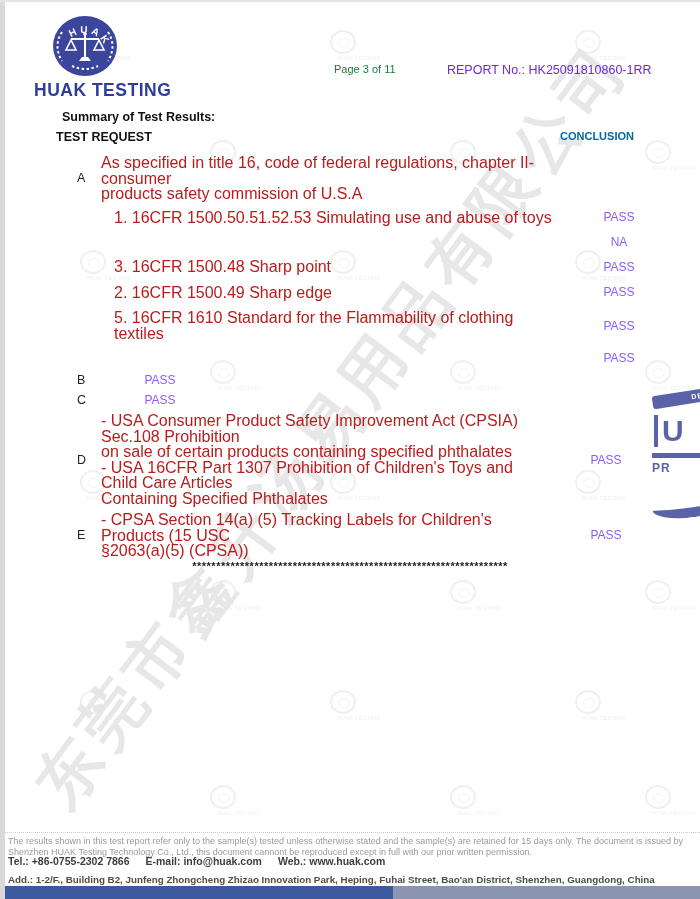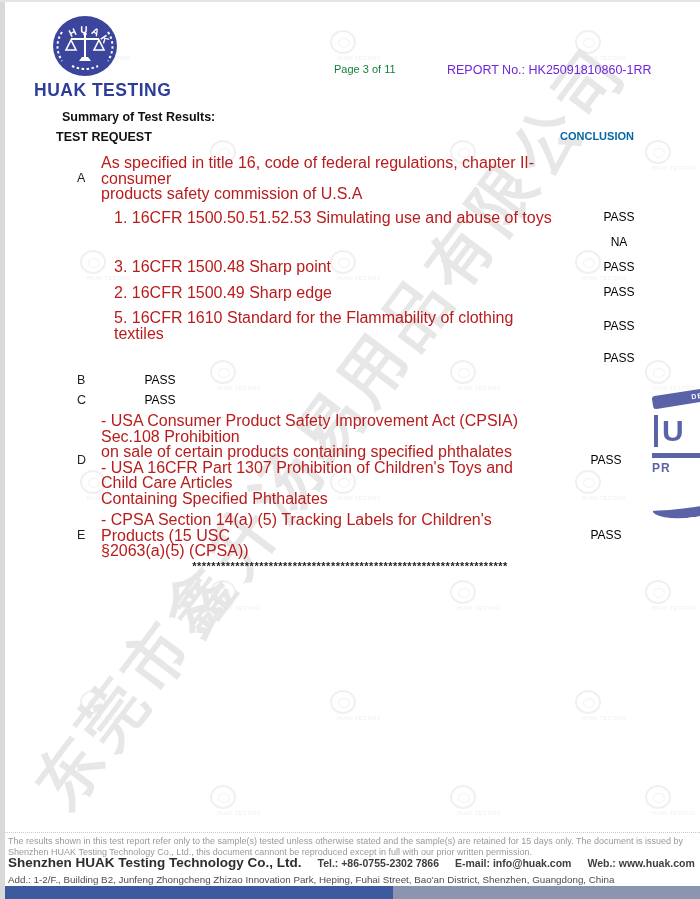--- a/index.html
+++ b/index.html
@@ -37,42 +37,42 @@
   
   .results { position:absolute; left:40px; top:130px; width:622px; z-index:2;margin-left:16px; }
   .thead { display:flex; height:22px; }
   .th-request { font-weight:bold; font-size:12.5px; color:#111; flex:1; }
   .th-conclusion { font-weight:bold; font-size:11px; color:#0369a1; width:118px; text-align:left; }
   .trow { display:flex; align-items:center; }
   .trow.single { padding:5px 0;justify-content:flex-end; }
   .trow.multi  { padding:3px 0; }
   .row-label { width:24px; margin-left:21px; font-size:12.5px; color:#222; align-self:center; }
   .row-text { width:446px; font-size:16px; line-height:15.5px; color:#b91c1c; white-space:pre-line; }
-  .row-conclusion { width:118px; text-align:center; font-size:12px; color:#000000; align-self:center; }
+  .row-conclusion { width:118px; text-align:center; font-size:12px; color:#8b5cf6; align-self:center; }
 
   .separator { position:absolute; left:0; top:560px; width:700px; text-align:center; z-index:2;
                font-size:11px; font-weight:bold; letter-spacing:.5px; color:#222; }
 
   
   .badge { position:absolute; left:652px; top:383px; width:110px; height:155px; z-index:1; color:#49529f; opacity:.9; }
   .badge-ribbon { position:absolute; left:0; top:6px; width:96px; height:13px; background:#49529f; border-radius:3px;
                   transform:rotate(-9deg); color:#fff; font-size:7px; font-weight:bold; text-align:center; line-height:13px; letter-spacing:1px; }
   .badge-letter { position:absolute; left:2px; top:32px; font-size:30px; font-weight:bold; border-left:4px solid #49529f; padding-left:4px; line-height:32px; }
   .badge-bar { position:absolute; left:0; top:70px; width:60px; height:5px; background:#49529f; }
   .badge-sub { position:absolute; left:0; top:78px; font-size:12px; font-weight:bold; letter-spacing:1px; }
   .badge-swoosh { position:absolute; left:0; top:108px; width:85px; height:26px;
                   border-bottom:10px solid #49529f; border-radius:0 0 50% 45%; transform:rotate(-7deg); }
 
   
   .footer-line { position:absolute; left:0; top:832px; width:100%; border-top:1px dotted #c9c9c9; z-index:3; }
   .disclaimer { position:absolute; left:8px; right:6px; top:836px; z-index:3; font-size:9px; line-height:10.5px; color:#9a9a9a; }
   .company-line { position:absolute; left:8px; top:855px; z-index:3; display:flex; align-items:baseline; gap:16px; white-space:nowrap; }
   .company-name { font-size:13.5px; font-weight:bold; color:#2e2e2e; }
   .contact { font-size:10.5px; font-weight:bold; color:#3e3e3e; }
-  .address-line { position:absolute; left:8px; top:874px; z-index:3; font-size:9.8px; font-weight:normal; color:#4d4d4d; white-space:nowrap;text-align:center; }
+  .address-line { position:absolute; left:8px; top:874px; z-index:3; font-size:9.8px; font-weight:bold; color:#4d4d4d; white-space:nowrap;text-align:center; }
   .bottom-bar { position:absolute; left:0; top:886px; width:100%; height:13px; display:flex; z-index:4; }
   .bar-left  { width:393px; height:100%; }
   .bar-right { flex:1; height:100%; }
 </style>
 </head>
 <body>
 
 <div class="wm-layer">
   <div class="wm-big">东莞市鑫升汤易用品有限公司</div>
   <div id="ghosts">
@@ -272,21 +272,20 @@
   <div class="badge-ribbon">DEP</div>
   <div class="badge-letter">U</div>
   <div class="badge-bar"></div>
   <div class="badge-sub">PR</div>
   <div class="badge-swoosh"></div>
 </div>
 
 <div class="footer-line"></div>
 <div class="disclaimer">The results shown in this test report refer only to the sample(s) tested unless otherwise stated and the sample(s) are retained for 15 days only. The document is issued by Shenzhen HUAK Testing Technology Co., Ltd., this document cannont be reproduced except in full with our prior written permission.</div>
 <div class="company-line">
-  <span class="company-name">Shenzhen HUAK Testing Technology Co., Ltd.</span>
   <span class="contact">Tel.: +86-0755-2302 7866</span>
   <span class="contact">E-mail: info@huak.com</span>
   <span class="contact">Web.: www.huak.com</span>
 </div>
 <div class="address-line">Add.: 1-2/F., Building B2, Junfeng Zhongcheng Zhizao Innovation Park, Heping, Fuhai Street, Bao'an District, Shenzhen, Guangdong, China</div>
 <div class="bottom-bar">
   <div class="bar-left" style="background: rgb(60, 90, 157);"></div>
   <div class="bar-right" style="background: rgb(139, 149, 176);"></div>
 </div>
 

